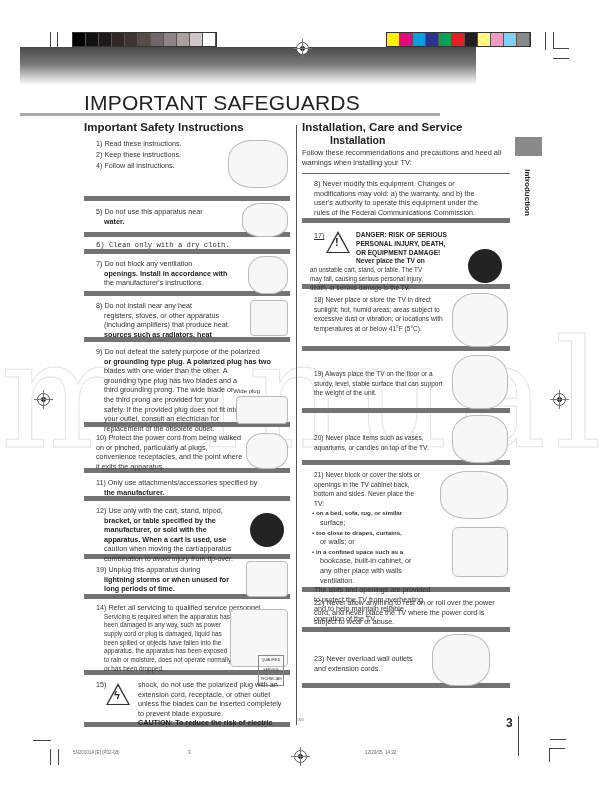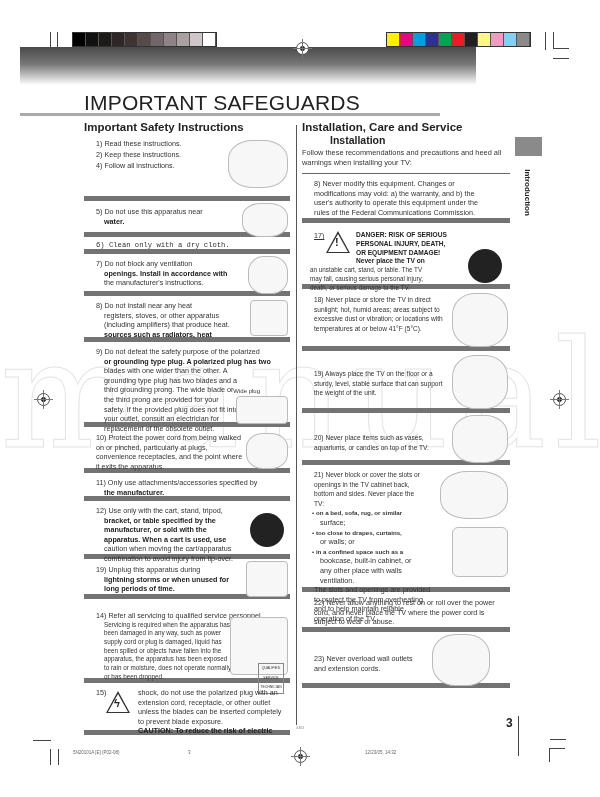--- a/index.html
+++ b/index.html
@@ -150,21 +150,21 @@
     <span class="t" style="padding-left:20px;width:150px;">caution when moving the cart/apparatus combination to avoid injury from tip-over.</span>
     <div class="nosym" style="right:6px;top:12px;"></div>
   </div>
 
   <div class="item" style="height:40px;padding-top:6px;box-sizing:border-box;">
     <span class="ind"><span>19)</span> <span>Unplug this apparatus during</span></span>
     <span class="t b" style="padding-left:20px;width:130px;">lightning storms or when unused for long periods of time.</span>
     <div class="pic" style="top:2px;width:40px;height:34px;border-radius:4px;"></div>
   </div>
 
-  <div class="item" style="height:76px;padding-top:4px;box-sizing:border-box;margin-top:8px;">
+  <div class="item" style="height:76px;padding-top:4px;box-sizing:border-box;">
     <span class="ind"><span>14)</span> <span>Refer all servicing to qualified service personnel.</span></span>
     <span class="t" style="padding-left:20px;width:130px;font-size:6.3px;line-height:8.7px;">Servicing is required when the apparatus has been damaged in any way, such as power supply cord or plug is damaged, liquid has been spilled or objects have fallen into the apparatus, the apparatus has been exposed to rain or moisture, does not operate normally, or has been dropped.</span>
     <div class="pic" style="top:10px;width:56px;height:56px;border-radius:4px;"></div>
     <span class="abs" style="right:6px;top:56px;font-size:3.5px;width:24px;text-align:center;border:1px solid #888;">QUALIFIED SERVICE TECHNICIAN</span>
   </div>
 
   <div class="item" style="height:52px;padding-top:5px;box-sizing:border-box;">
     <span class="abs ind" style="top:5px;left:0;">15)</span>
     <div class="warn" style="left:22px;top:8px;"></div>
     <span class="warn-glyph" style="left:30px;top:16px;">ϟ</span>

